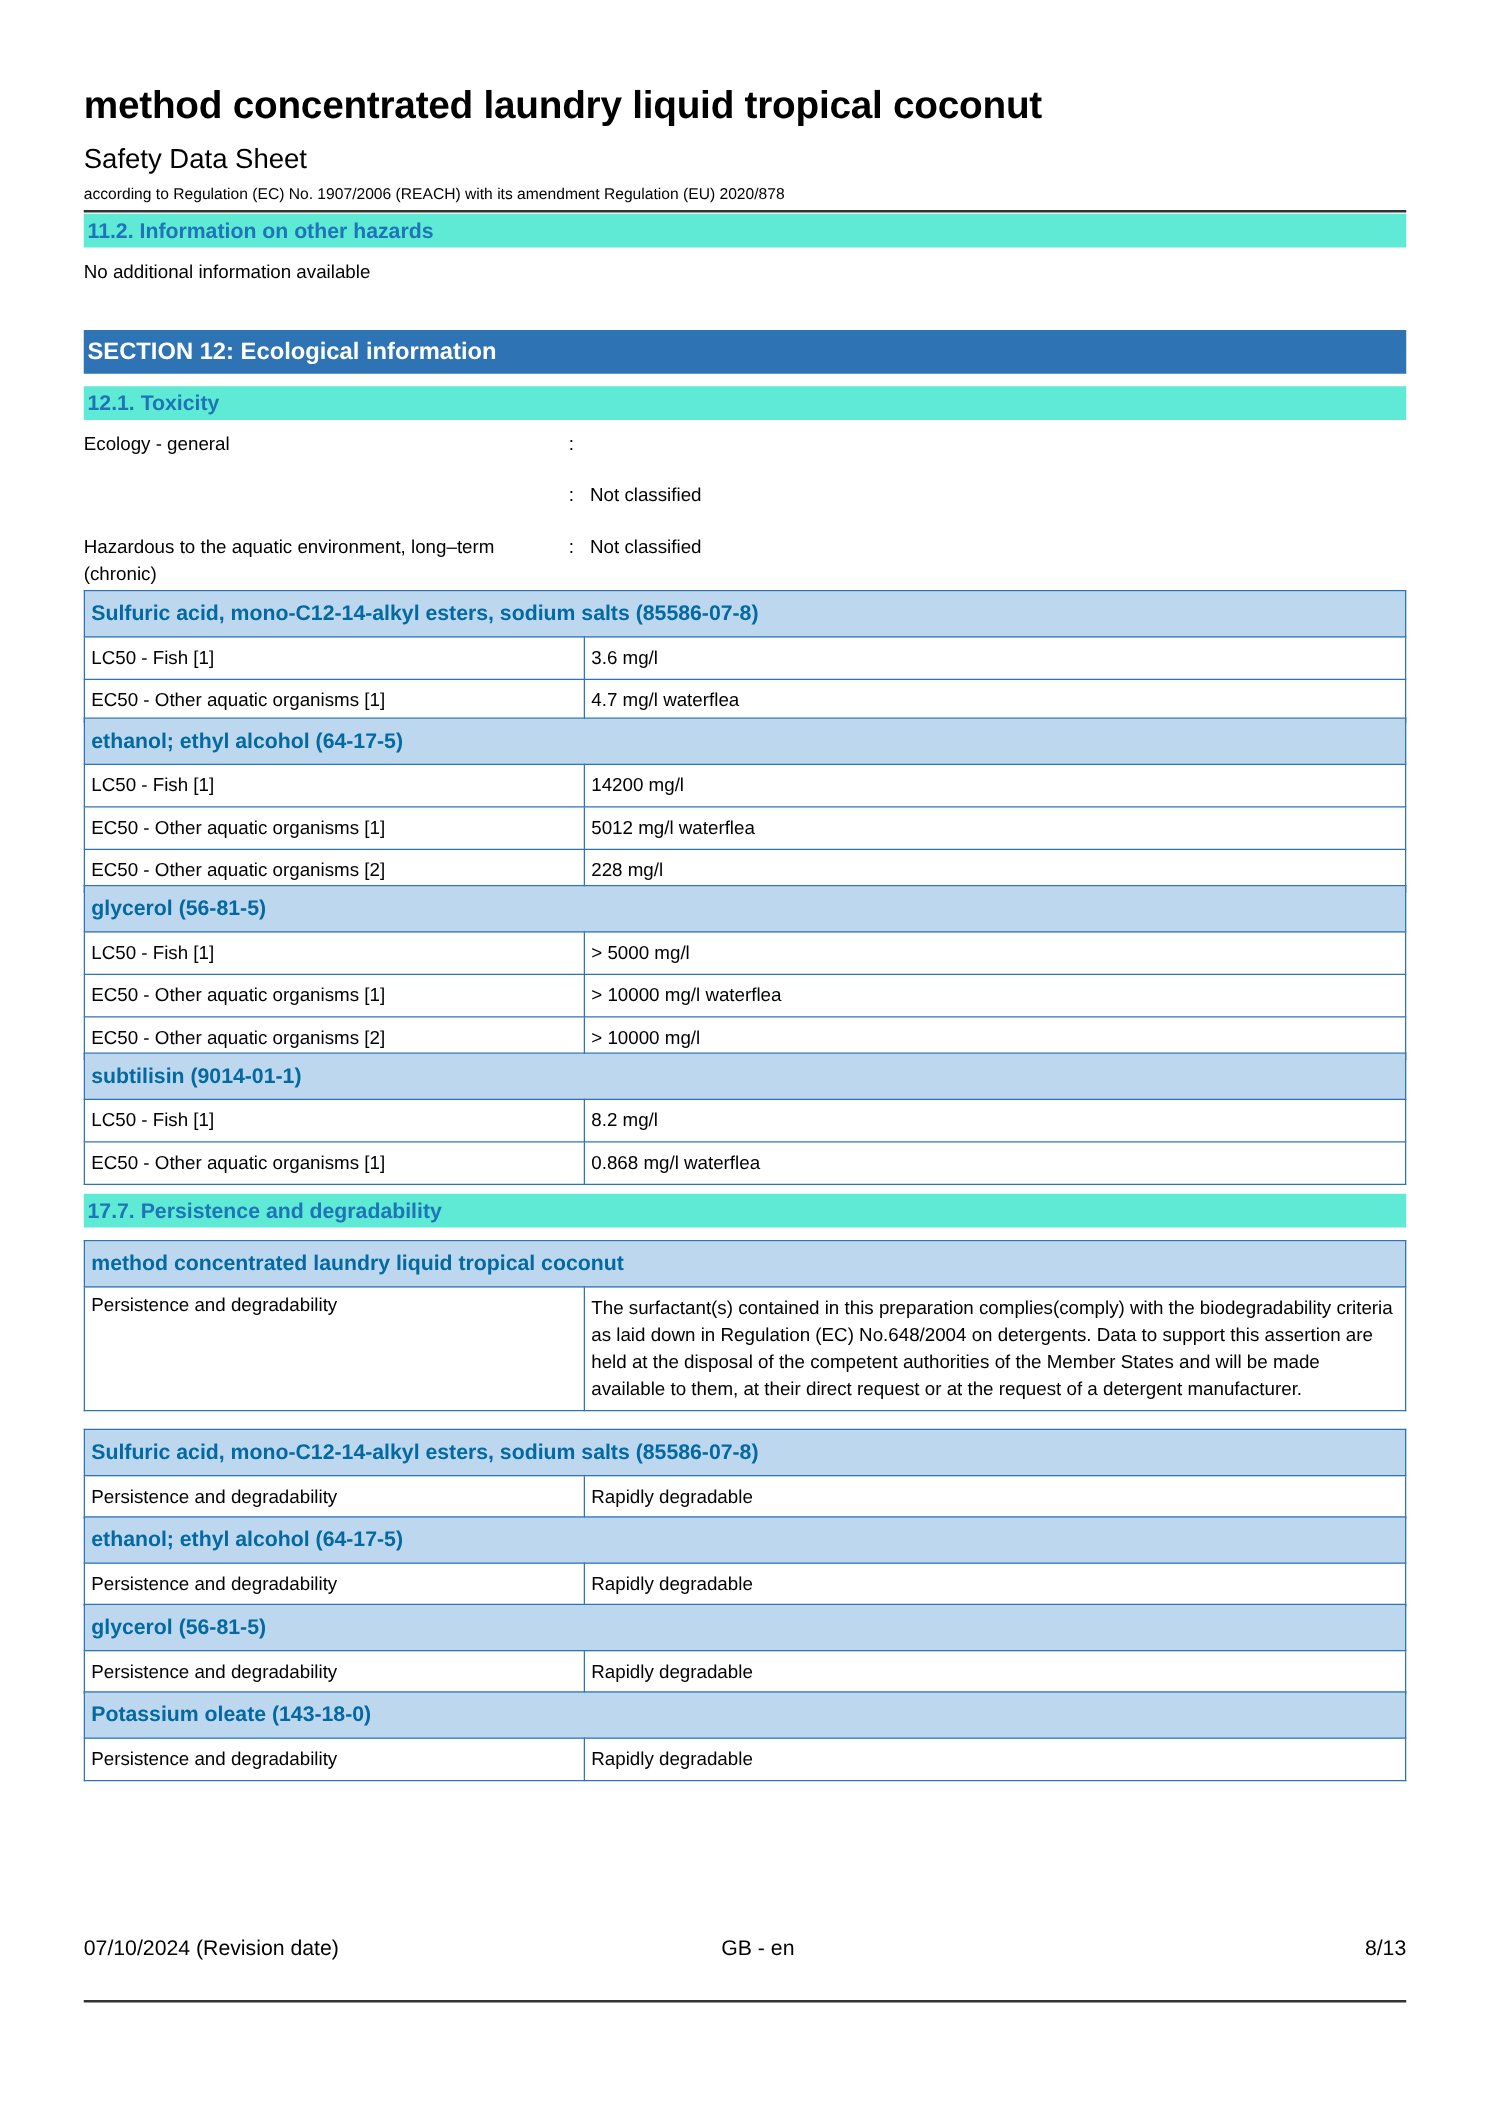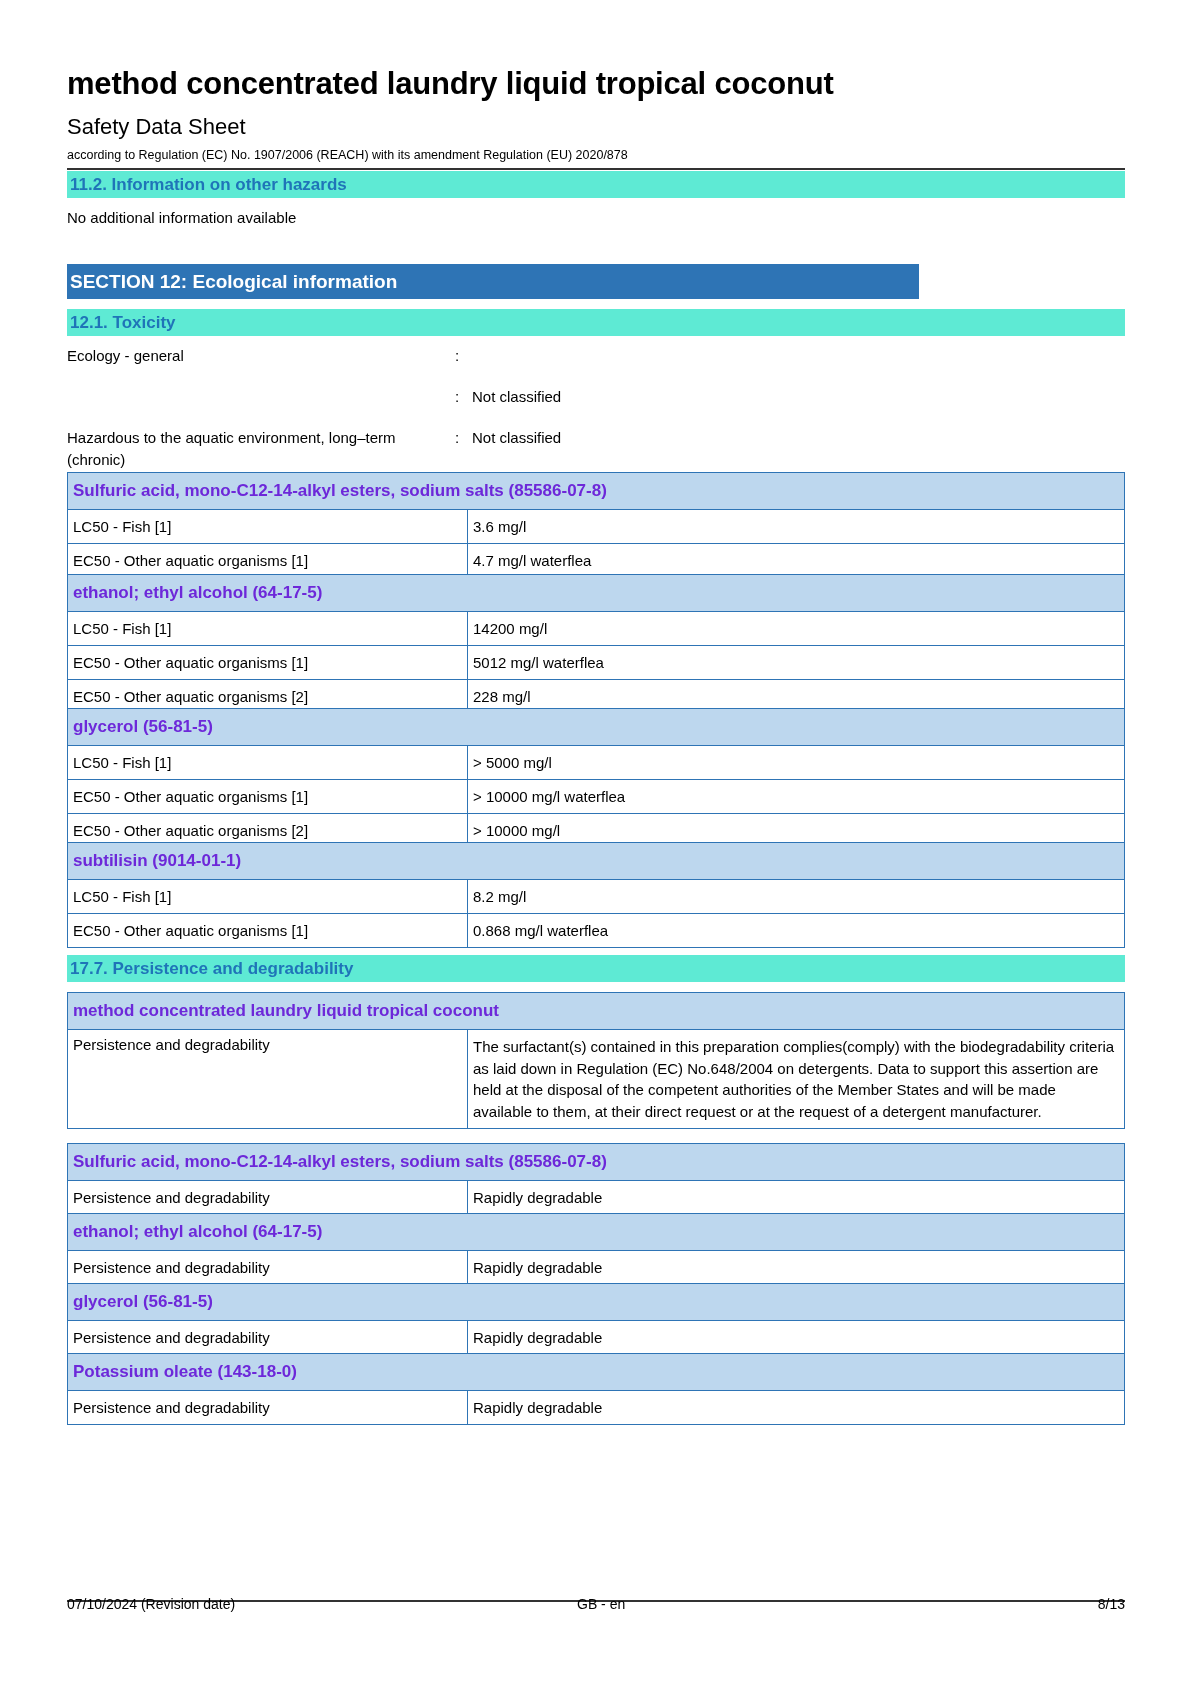--- a/index.html
+++ b/index.html
@@ -4,38 +4,38 @@
 <style>
   html, body { margin: 0; padding: 0; background: #ffffff; }
   body { width: 1191px; height: 1684px; position: relative; font-family: "Liberation Sans", sans-serif; color: #000; }
   .page { position: absolute; left: 67px; top: 0; width: 1058px; }
   .doc-title { position: absolute; left: 0; top: 66px; font-size: 31px; font-weight: bold; letter-spacing: -0.2px; white-space: nowrap; }
   .doc-subtitle { position: absolute; left: 0; top: 114px; font-size: 22px; white-space: nowrap; }
   .doc-regulation { position: absolute; left: 0; top: 148px; font-size: 12.5px; white-space: nowrap; }
   .header-rule { position: absolute; left: 0; top: 168px; width: 1058px; height: 2px; background: #333; }
 
   .subsection-bar { position: absolute; left: 0; width: 1058px; height: 27px; background: #5eead4; color: #1f74b8; font-weight: bold; font-size: 17px; line-height: 28px; padding-left: 3px; box-sizing: border-box; }
-  .section-bar { position: absolute; left: 0; width: 852px; height: 35px; background: #2e74b5; color: #ffffff; font-weight: bold; font-size: 19px; line-height: 36px; padding-left: 3px; box-sizing: border-box; }
+  .section-bar { position: absolute; left: 0; width: 1058px; height: 35px; background: #2e74b5; color: #ffffff; font-weight: bold; font-size: 19px; line-height: 36px; padding-left: 3px; box-sizing: border-box; }
 
   .plain-text { position: absolute; left: 0; font-size: 15px; }
 
   .kv { position: absolute; left: 0; width: 1058px; font-size: 15px; line-height: 22px; }
   .kv .k { position: absolute; left: 0; width: 360px; }
   .kv .c { position: absolute; left: 388px; }
   .kv .v { position: absolute; left: 405px; width: 650px; }
 
   table.sub-table { position: absolute; left: 0; width: 1058px; border-collapse: collapse; font-size: 15px; table-layout: fixed; }
   table.sub-table td { border: 1.5px solid #2e74b5; padding: 0 5px; height: 33px; vertical-align: middle; }
-  table.sub-table td.name { background: #bdd7ee; color: #6d28d9; font-weight: bold; font-size: 17px; height: 36px; padding-left: 5px; }
+  table.sub-table td.name { background: #bdd7ee; color: #0369a1; font-weight: bold; font-size: 17px; height: 36px; padding-left: 5px; }
   table.sub-table col.c1 { width: 400px; }
   table.sub-table td.multi { vertical-align: top; padding-top: 6px; padding-bottom: 6px; line-height: 21.5px; }
   table.sub-table td.multi-left { vertical-align: top; padding-top: 6px; }
 
   .footer-rule { position: absolute; left: 0; top: 1600px; width: 1058px; height: 1.5px; background: #333; }
-  .footer { position: absolute; top: 1596px; font-size: 14px; }
+  .footer { position: absolute; top: 1549px; font-size: 17px; }
   .footer.left { left: 0; }
   .footer.center { left: 510px; }
   .footer.right { right: 0; }
 </style>
 </head>
 <body>
 
 <div class="page">
   <div class="doc-title">method concentrated laundry liquid tropical coconut</div>
   <div class="doc-subtitle">Safety Data Sheet</div>

